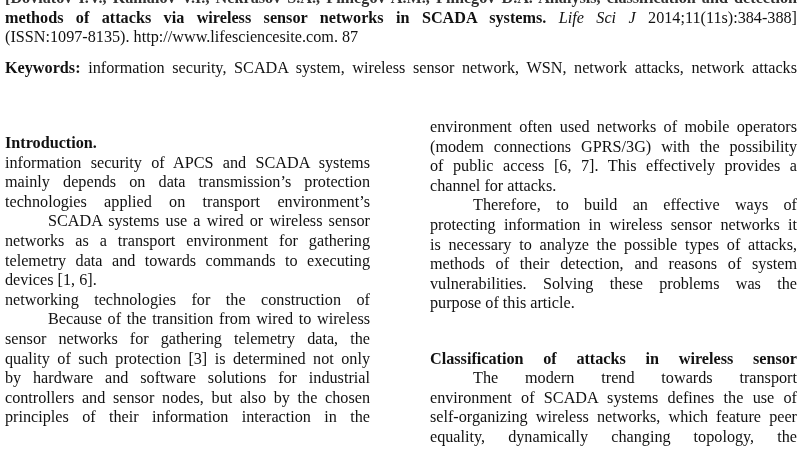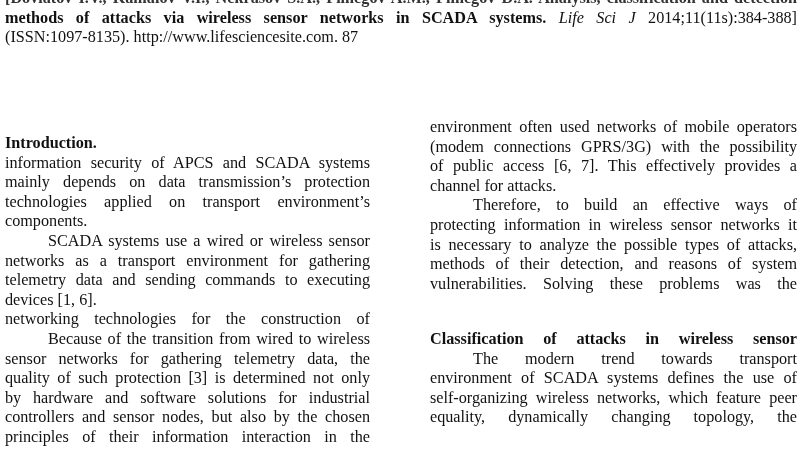--- a/index.html
+++ b/index.html
@@ -90,51 +90,52 @@
 
 <div class="page">
 
   <div class="citation">
     <span class="line bold clipped">[Dovlatov I.V., Kamalov V.I., Nekrasov S.A., Pilnegov A.M., Pilnegov D.A. Analysis, classification and detection</span>
     <span class="line"><b>methods of attacks via wireless sensor networks in SCADA systems.</b> <i>Life Sci J</i> <span>2014;11(11s):384-388]</span></span>
     <span class="line last">(ISSN:1097-8135). http://www.lifesciencesite.com. 87</span>
   </div>
 
   <div class="keywords">
+    <span class="line"><b>Keywords:</b> <span>information security, SCADA system, wireless sensor network, WSN, network attacks, network attacks</span></span>
   </div>
 
   <div class="col col-left">
     <span class="ln last heading">Introduction.</span>
     <span class="ln">information security of APCS and SCADA systems</span>
     <span class="ln">mainly depends on data transmission’s protection</span>
     <span class="ln">technologies applied on transport environment’s</span>
-    <span class="ln last">components.</span>
     <span class="ln indent">SCADA systems use a wired or wireless sensor</span>
     <span class="ln">networks as a transport environment for gathering</span>
-    <span class="ln">telemetry data and sending commands to executing</span>
+    <span class="ln">telemetry data and towards commands to executing</span>
     <span class="ln last">devices [1, 6].</span>
     <span class="ln">networking technologies for the construction of</span>
     <span class="ln indent">Because of the transition from wired to wireless</span>
     <span class="ln">sensor networks for gathering telemetry data, the</span>
     <span class="ln">quality of such protection [3] is determined not only</span>
     <span class="ln">by hardware and software solutions for industrial</span>
     <span class="ln">controllers and sensor nodes, but also by the chosen</span>
     <span class="ln">principles of their information interaction in the</span>
   </div>
 
   <div class="col col-right">
     <span class="ln">environment often used networks of mobile operators</span>
     <span class="ln">(modem connections GPRS/3G) with the possibility</span>
     <span class="ln">of public access [6, 7]. This effectively provides a</span>
     <span class="ln last">channel for attacks.</span>
     <span class="ln indent">Therefore, to build an effective ways of</span>
     <span class="ln">protecting information in wireless sensor networks it</span>
     <span class="ln">is necessary to analyze the possible types of attacks,</span>
     <span class="ln">methods of their detection, and reasons of system</span>
     <span class="ln">vulnerabilities. Solving these problems was the</span>
+    <span class="ln last">purpose of this article.</span>
     <span class="spacer"></span>
     <span class="ln heading">Classification of attacks in wireless sensor</span>
     <span class="ln indent">The modern trend towards transport</span>
     <span class="ln">environment of SCADA systems defines the use of</span>
     <span class="ln">self-organizing wireless networks, which feature peer</span>
     <span class="ln">equality, dynamically changing topology, the</span>
   </div>
 
 </div>
 

